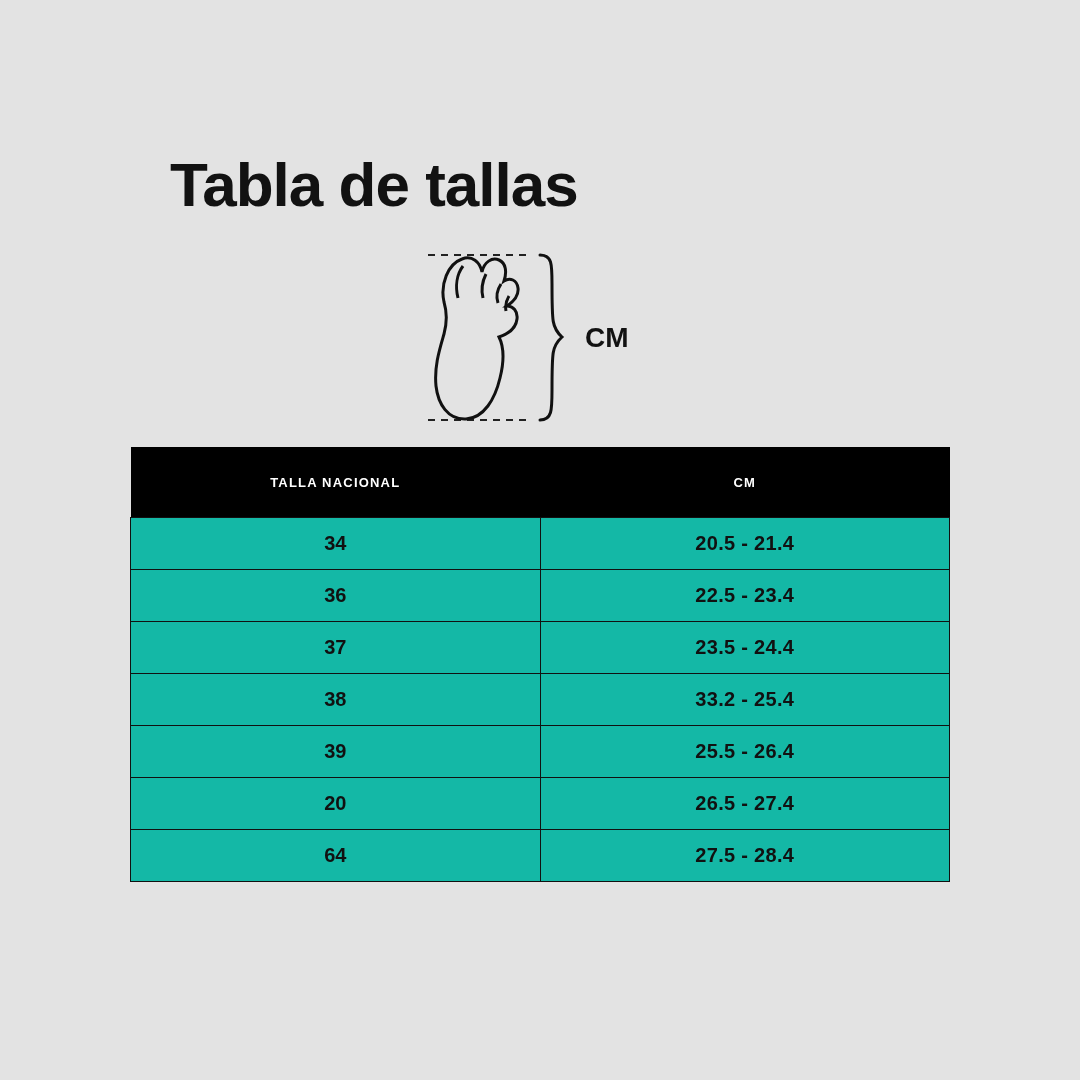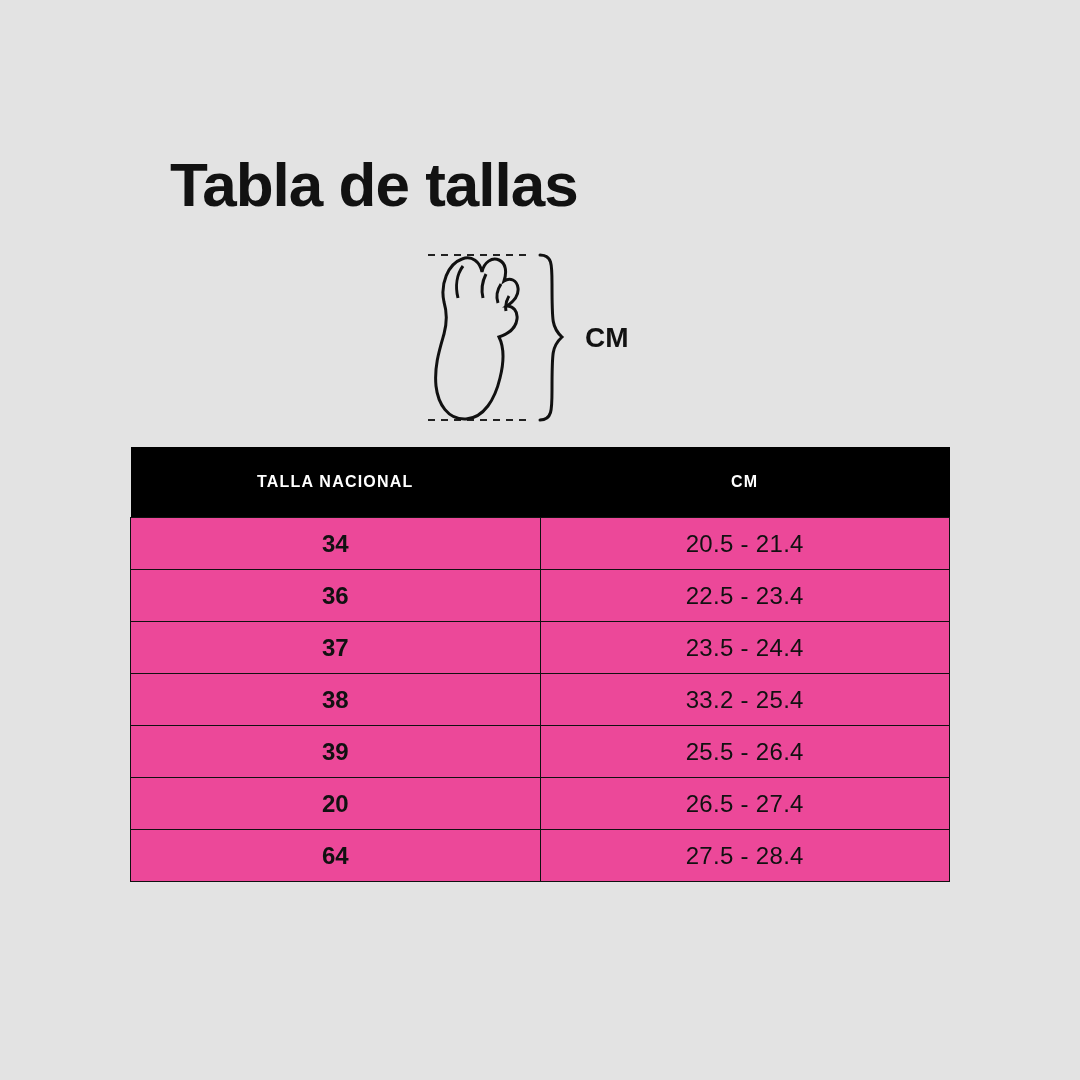--- a/index.html
+++ b/index.html
@@ -53,40 +53,40 @@
     position: absolute;
     left: 130px;
     top: 408px;
     width: 820px;
     border-collapse: collapse;
     table-layout: fixed;
   }
   table.size-table th {
     background: #000000;
     color: #ffffff;
-    font-size: 16px;
+    font-size: 13px;
     font-weight: bold;
     letter-spacing: 1.2px;
     height: 68px;
     text-align: center;
     border: none;
   }
   table.size-table td {
-    background: #ec4899;
+    background: #14b8a6;
     height: 49px;
     text-align: center;
-    font-size: 24px;
+    font-size: 20px;
     border: 1px solid #111111;
   }
   table.size-table td.size-col {
     font-weight: bold;
     width: 390px;
   }
   table.size-table td.cm-col {
-    font-weight: normal;
+    font-weight: bold;
     letter-spacing: 0.3px;
   }
 </style>
 </head>
 <body>
 
 <div class="page">
 
   <div class="title">Tabla de tallas</div>
 

